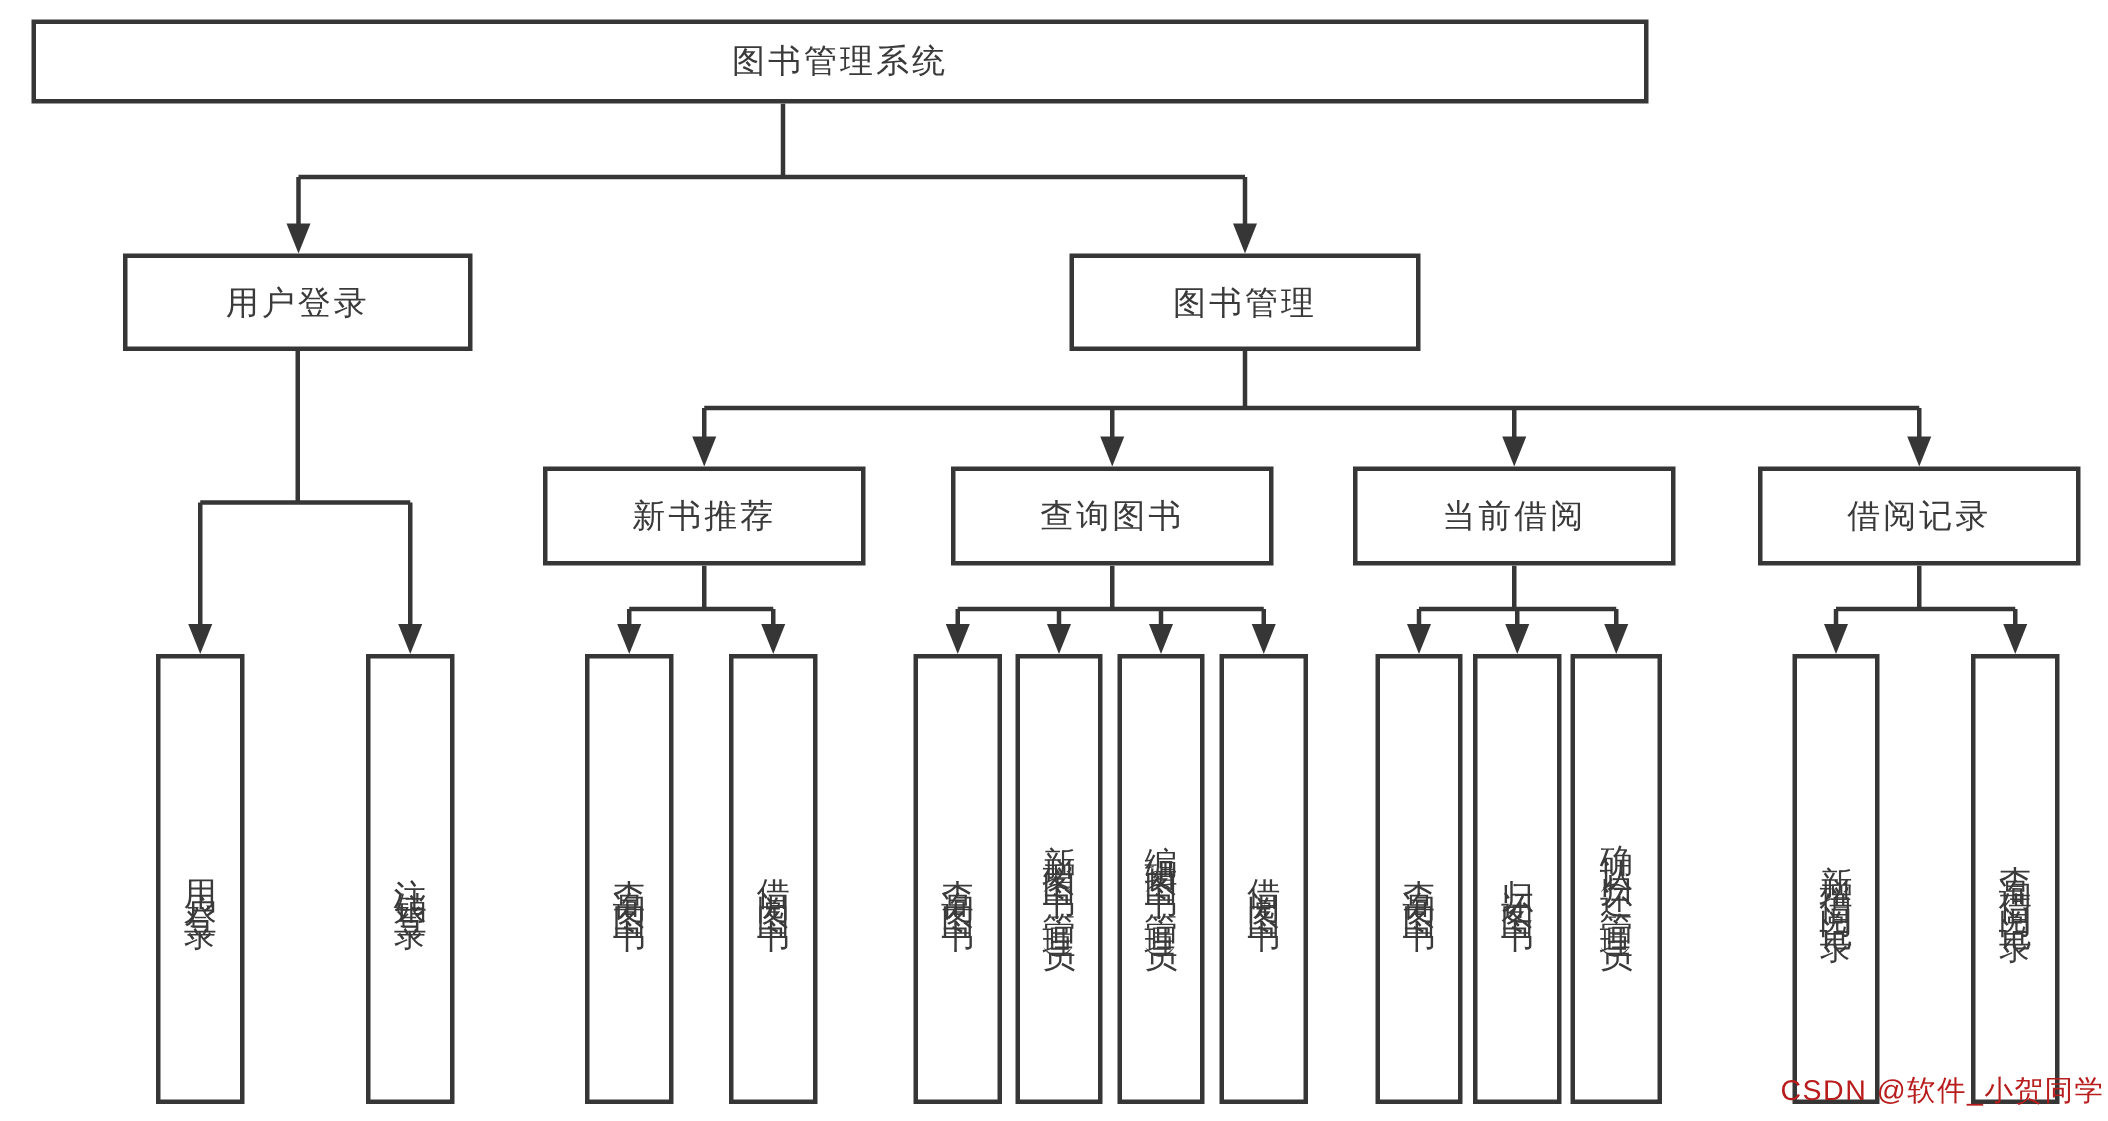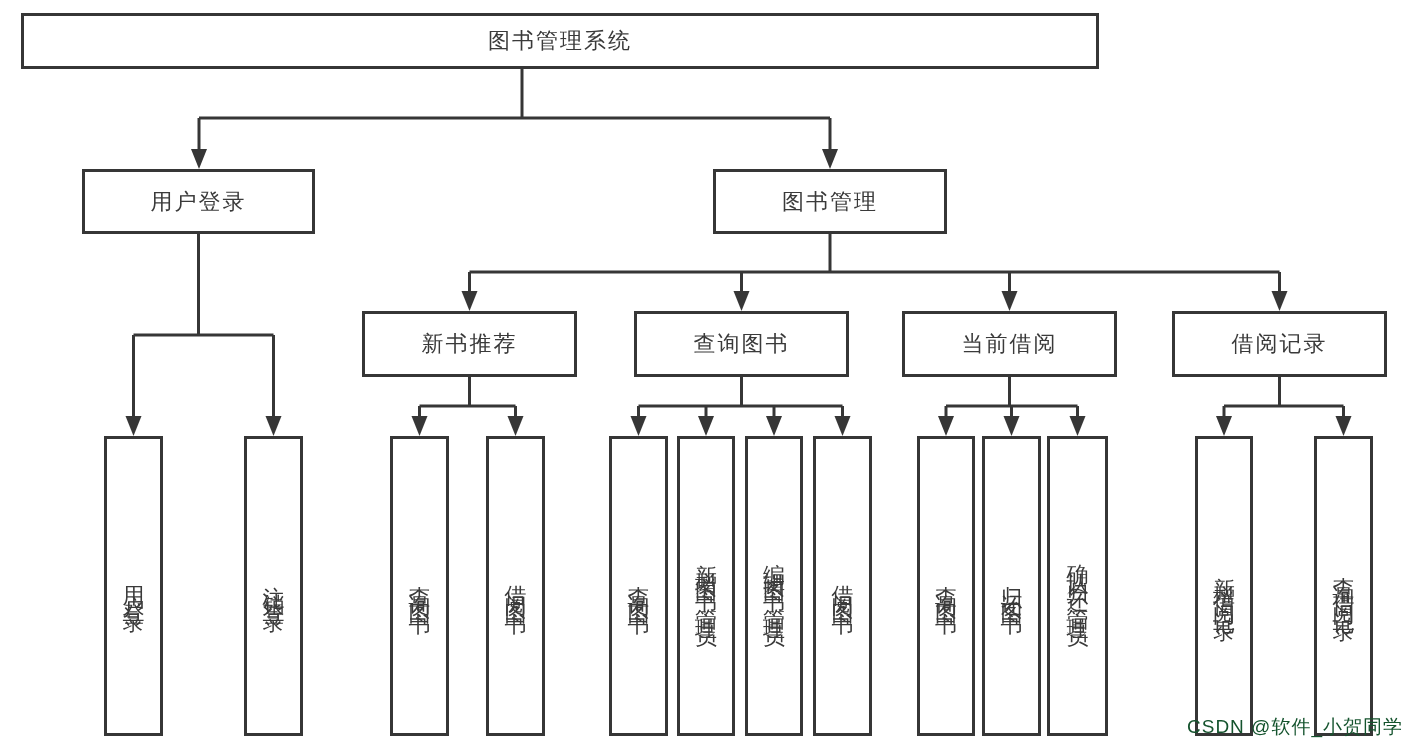--- a/index.html
+++ b/index.html
@@ -61,21 +61,21 @@
   #l-query-cb   { left: 917px;  top: 436px; width: 58px; height: 300px; }
   #l-return-cb  { left: 982px;  top: 436px; width: 59px; height: 300px; }
   #l-confirm-cb { left: 1047px; top: 436px; width: 61px; height: 300px; }
   #l-add-rec    { left: 1195px; top: 436px; width: 58px; height: 300px; }
   #l-query-rec  { left: 1314px; top: 436px; width: 59px; height: 300px; }
   #watermark {
     position: absolute;
     left: 1187px;
     top: 714px;
     font-size: 19px;
-    color: #14532d;
+    color: #b91c1c;
     letter-spacing: 1px;
     white-space: nowrap;
   }
 </style>
 </head>
 <body>
 
 <div id="stage">
 
   <svg id="connectors" viewBox="0 0 1405 747" xmlns="http://www.w3.org/2000/svg">

